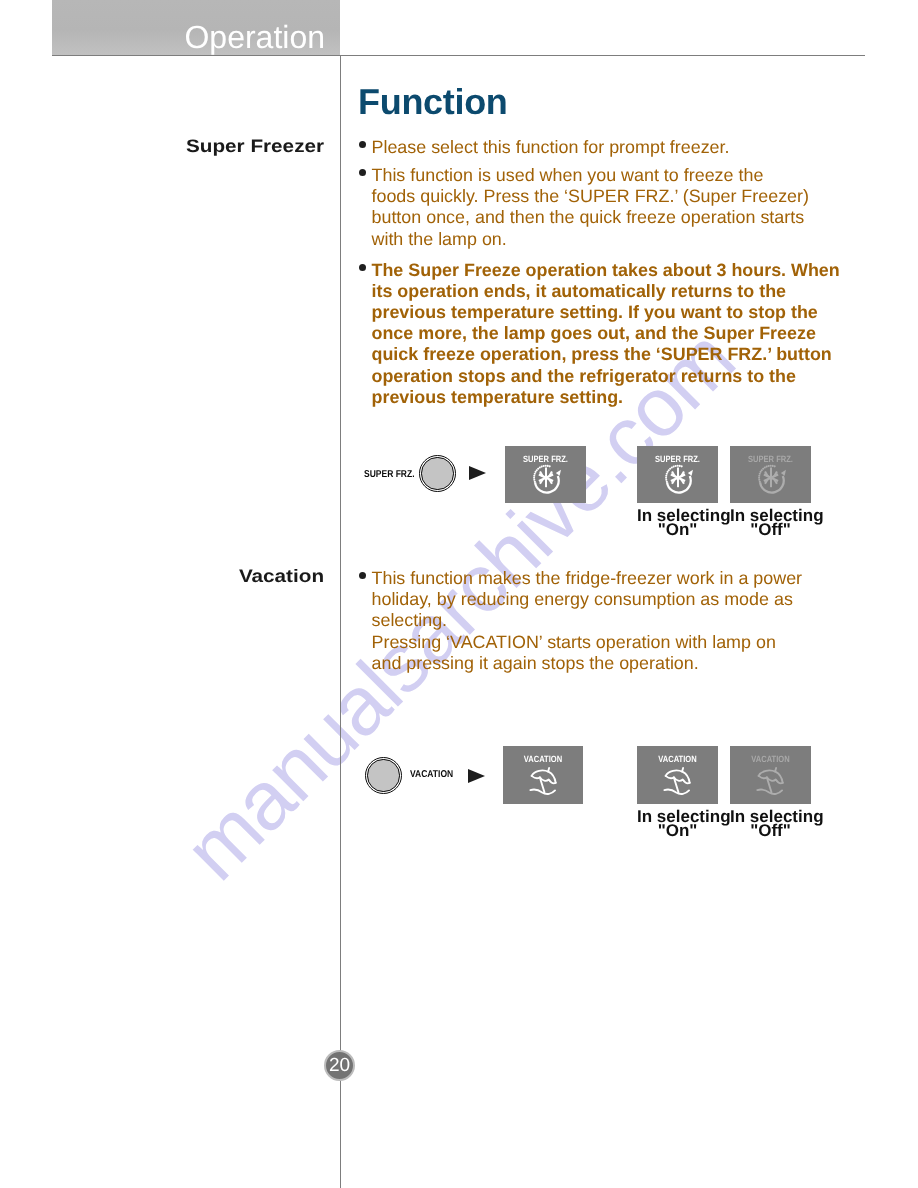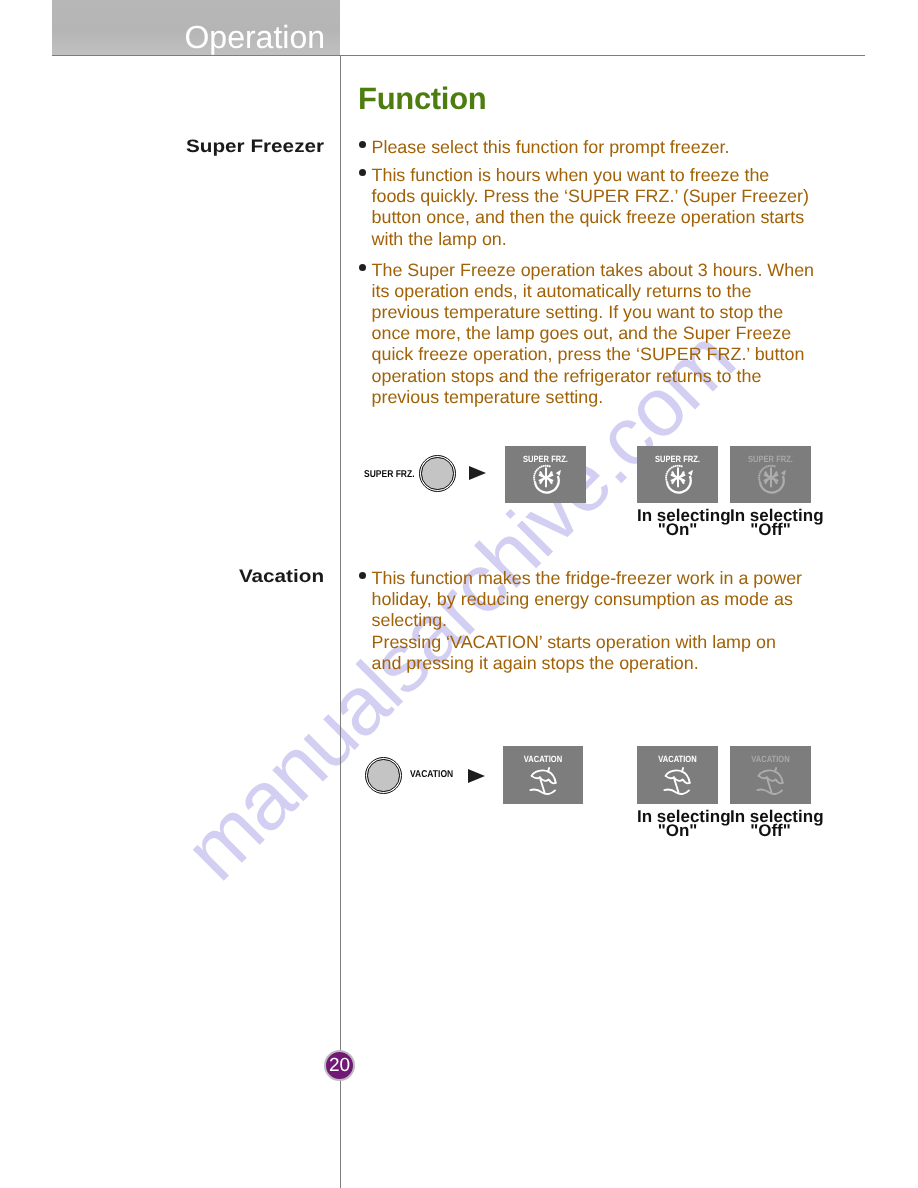--- a/index.html
+++ b/index.html
@@ -23,22 +23,22 @@
   .hdr-title{position:absolute;right:15px;bottom:2px;color:#ffffff;font-size:32px;
              font-weight:400;line-height:1;}
   .rule-h{position:absolute;left:52px;top:55px;width:813px;height:1.1px;background:#7d7d7d;z-index:3;}
   .rule-v{position:absolute;left:340px;top:55px;width:1.1px;height:1133px;background:#7d7d7d;z-index:3;}
 
   
   .lcol-title{position:absolute;right:594px;font-weight:bold;font-size:18.0px;color:#1a1a1a;
               white-space:nowrap;z-index:4;transform:scaleX(1.15);transform-origin:100% 50%;}
 
   
-  h1.fn{position:absolute;left:358px;top:81px;margin:0;font-size:31px;font-weight:bold;
-        color:#4d7c0f;letter-spacing:-.3px;z-index:4;}
+  h1.fn{position:absolute;left:358px;top:81px;margin:0;font-size:36px;font-weight:bold;
+        color:#0c4a6e;letter-spacing:-.3px;z-index:4;}
 
   .bl{position:absolute;left:360px;z-index:4;}
     .bl .item{position:relative;padding-left:11.5px;font-size:17.9px;line-height:21.2px;
             color:#a16207;}
   .bl .item .dot{position:absolute;left:-1.5px;top:4px;width:7px;height:7px;border-radius:50%;
                  background:#1f1f1f;font-size:0;line-height:0;}
   .bl .item .ln{white-space:nowrap;}
 
   
   .diagram{position:absolute;z-index:4;}
@@ -53,21 +53,21 @@
          border-top:7.5px solid transparent;border-bottom:7.5px solid transparent;}
   .panel{position:absolute;background:#7d7d7d;}
   .panel .ptitle{position:absolute;left:0;right:0;text-align:center;color:#fff;
                  font-weight:bold;font-size:9px;letter-spacing:0px;transform:scaleX(.84);}
   .panel.off .ptitle{color:#a8a8a8;}
   .panel .picon{position:absolute;left:0;right:0;display:flex;justify-content:center;}
   .caption{position:absolute;text-align:center;font-weight:bold;font-size:17px;
            color:#111;line-height:14.4px;white-space:nowrap;}
 
   
-  .pgnum{position:absolute;width:31px;height:31px;border-radius:50%;background:#701a75;
+  .pgnum{position:absolute;width:31px;height:31px;border-radius:50%;background:#737373;
          border:2.2px solid #bcbcbc;box-sizing:border-box;color:#fff;font-size:19px;
          line-height:1;padding-bottom:1px;
          display:flex;align-items:center;justify-content:center;z-index:5;}
 </style>
 </head>
 <body>
 
 <div class="page">
 
   <div class="watermark">
@@ -85,26 +85,26 @@
   <div class="lcol-title" style="top:136px">Super Freezer</div>
   <div class="lcol-title" style="top:566px">Vacation</div>
 
   <div class="bl" id="bl-sf" style="top:137px">
       <div class="item">
         <span class="dot">•</span>
         <div class="ln">Please select this function for prompt freezer.</div>
       </div>
       <div class="item" style="margin-top: 6.8px;">
         <span class="dot">•</span>
-        <div class="ln">This function is hours when you want to freeze the</div>
+        <div class="ln">This function is used when you want to freeze the</div>
         <div class="ln">foods quickly. Press the ‘SUPER FRZ.’ (Super Freezer)</div>
         <div class="ln">button once, and then the quick freeze operation starts</div>
         <div class="ln">with the lamp on.</div>
       </div>
-      <div class="item" style="margin-top: 9.8px;">
+      <div class="item" style="margin-top: 9.8px; font-weight: bold;">
         <span class="dot">•</span>
         <div class="ln">The Super Freeze operation takes about 3 hours. When</div>
         <div class="ln">its operation ends, it automatically returns to the</div>
         <div class="ln">previous temperature setting. If you want to stop the</div>
         <div class="ln">once more, the lamp goes out, and the Super Freeze</div>
         <div class="ln">quick freeze operation, press the ‘SUPER FRZ.’ button</div>
         <div class="ln">operation stops and the refrigerator returns to the</div>
         <div class="ln">previous temperature setting.</div>
       </div>
     </div>

